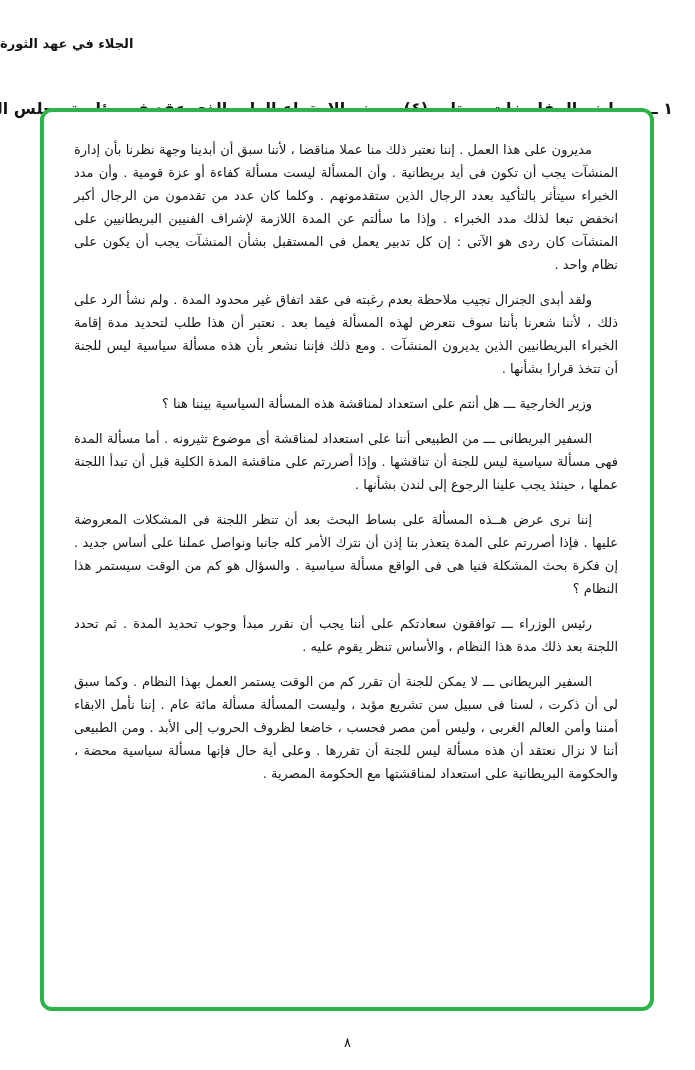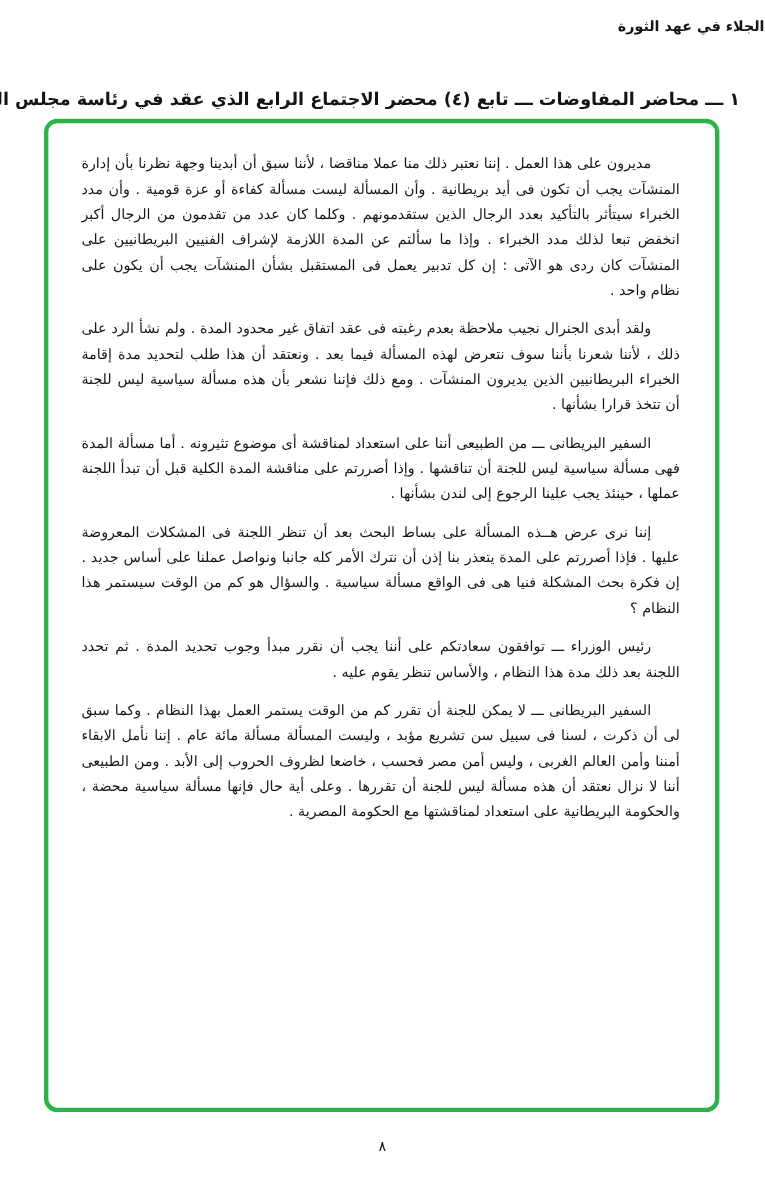--- a/index.html
+++ b/index.html
@@ -7,21 +7,21 @@
   body {
     width: 695px;
     height: 1070px;
     position: relative;
     overflow: hidden;
     direction: rtl;
     font-family: "DejaVu Sans", sans-serif;
     color: #141414;
   }
   .page { width: 100%; height: 100%; position: relative; }
-  .header { text-align: right; padding-top: 17px; }
+  .header { text-align: left; padding-top: 36px; }
   .title {
     font-size: 13px;
     font-weight: bold;
     margin-bottom: 13px;
     letter-spacing: 0.5px;
   }
   .ref-line {
     font-size: 16px;
     font-weight: bold;
     padding: 0 22px;
@@ -70,21 +70,22 @@
 
 <div class="page">
 
   <div class="header">
     <div class="title">الجلاء في عهد الثورة</div>
     <div class="ref-line">١ ـــ محاضر المفاوضات ـــ تابع (٤) محضر الاجتماع الرابع الذي عقد في رئاسة مجلس الوزراء يوم ٢ مايو ١٩٥٣</div>
   </div>
 
   <div class="frame" style="border-color: rgb(45, 179, 74);">
     <p>مديرون على هذا العمل . إننا نعتبر ذلك منا عملا مناقضا ، لأننا سبق أن أبدينا وجهة نظرنا بأن إدارة المنشآت يجب أن تكون فى أيد بريطانية . وأن المسألة ليست مسألة كفاءة أو عزة قومية . وأن مدد الخبراء سيتأثر بالتأكيد بعدد الرجال الذين ستقدمونهم . وكلما كان عدد من تقدمون من الرجال أكبر انخفض تبعا لذلك مدد الخبراء . وإذا ما سألتم عن المدة اللازمة لإشراف الفنيين البريطانيين على المنشآت كان ردى هو الآتى : إن كل تدبير يعمل فى المستقبل بشأن المنشآت يجب أن يكون على نظام واحد .</p>
-    <p>ولقد أبدى الجنرال نجيب ملاحظة بعدم رغبته فى عقد اتفاق غير محدود المدة . ولم نشأ الرد على ذلك ، لأننا شعرنا بأننا سوف نتعرض لهذه المسألة فيما بعد . ونعتقد أن هذا طلب لتحديد مدة إقامة الخبراء البريطانيين الذين يديرون المنشآت . ومع ذلك فإننا نشعر بأن هذه مسألة سياسية ليس للجنة أن تتخذ قرارا بشأنها .</p>
+    <p>ولقد أبدى الجنرال نجيب ملاحظة بعدم رغبته فى عقد اتفاق غير محدود المدة . ولم نشأ الرد على ذلك ، لأننا شعرنا بأننا سوف نتعرض لهذه المسألة فيما بعد . نعتبر أن هذا طلب لتحديد مدة إقامة الخبراء البريطانيين الذين يديرون المنشآت . ومع ذلك فإننا نشعر بأن هذه مسألة سياسية ليس للجنة أن تتخذ قرارا بشأنها .</p>
+    <p>وزير الخارجية ـــ هل أنتم على استعداد لمناقشة هذه المسألة السياسية بيننا هنا ؟</p>
     <p>السفير البريطانى ـــ من الطبيعى أننا على استعداد لمناقشة أى موضوع تثيرونه . أما مسألة المدة فهى مسألة سياسية ليس للجنة أن تناقشها . وإذا أصررتم على مناقشة المدة الكلية قبل أن تبدأ اللجنة عملها ، حينئذ يجب علينا الرجوع إلى لندن بشأنها .</p>
     <p>إننا نرى عرض هــذه المسألة على بساط البحث بعد أن تنظر اللجنة فى المشكلات المعروضة عليها . فإذا أصررتم على المدة يتعذر بنا إذن أن نترك الأمر كله جانبا ونواصل عملنا على أساس جديد . إن فكرة بحث المشكلة فنيا هى فى الواقع مسألة سياسية . والسؤال هو كم من الوقت سيستمر هذا النظام ؟</p>
     <p>رئيس الوزراء ـــ توافقون سعادتكم على أننا يجب أن نقرر مبدأ وجوب تحديد المدة . ثم تحدد اللجنة بعد ذلك مدة هذا النظام ، والأساس تنظر يقوم عليه .</p>
     <p>السفير البريطانى ـــ لا يمكن للجنة أن تقرر كم من الوقت يستمر العمل بهذا النظام . وكما سبق لى أن ذكرت ، لسنا فى سبيل سن تشريع مؤبد ، وليست المسألة مسألة مائة عام . إننا نأمل الابقاء أمننا وأمن العالم الغربى ، وليس أمن مصر فحسب ، خاضعا لظروف الحروب إلى الأبد . ومن الطبيعى أننا لا نزال نعتقد أن هذه مسألة ليس للجنة أن تقررها . وعلى أية حال فإنها مسألة سياسية محضة ، والحكومة البريطانية على استعداد لمناقشتها مع الحكومة المصرية .</p>
   </div>
 
   <div class="page-number">٨</div>
 
 </div>
 

